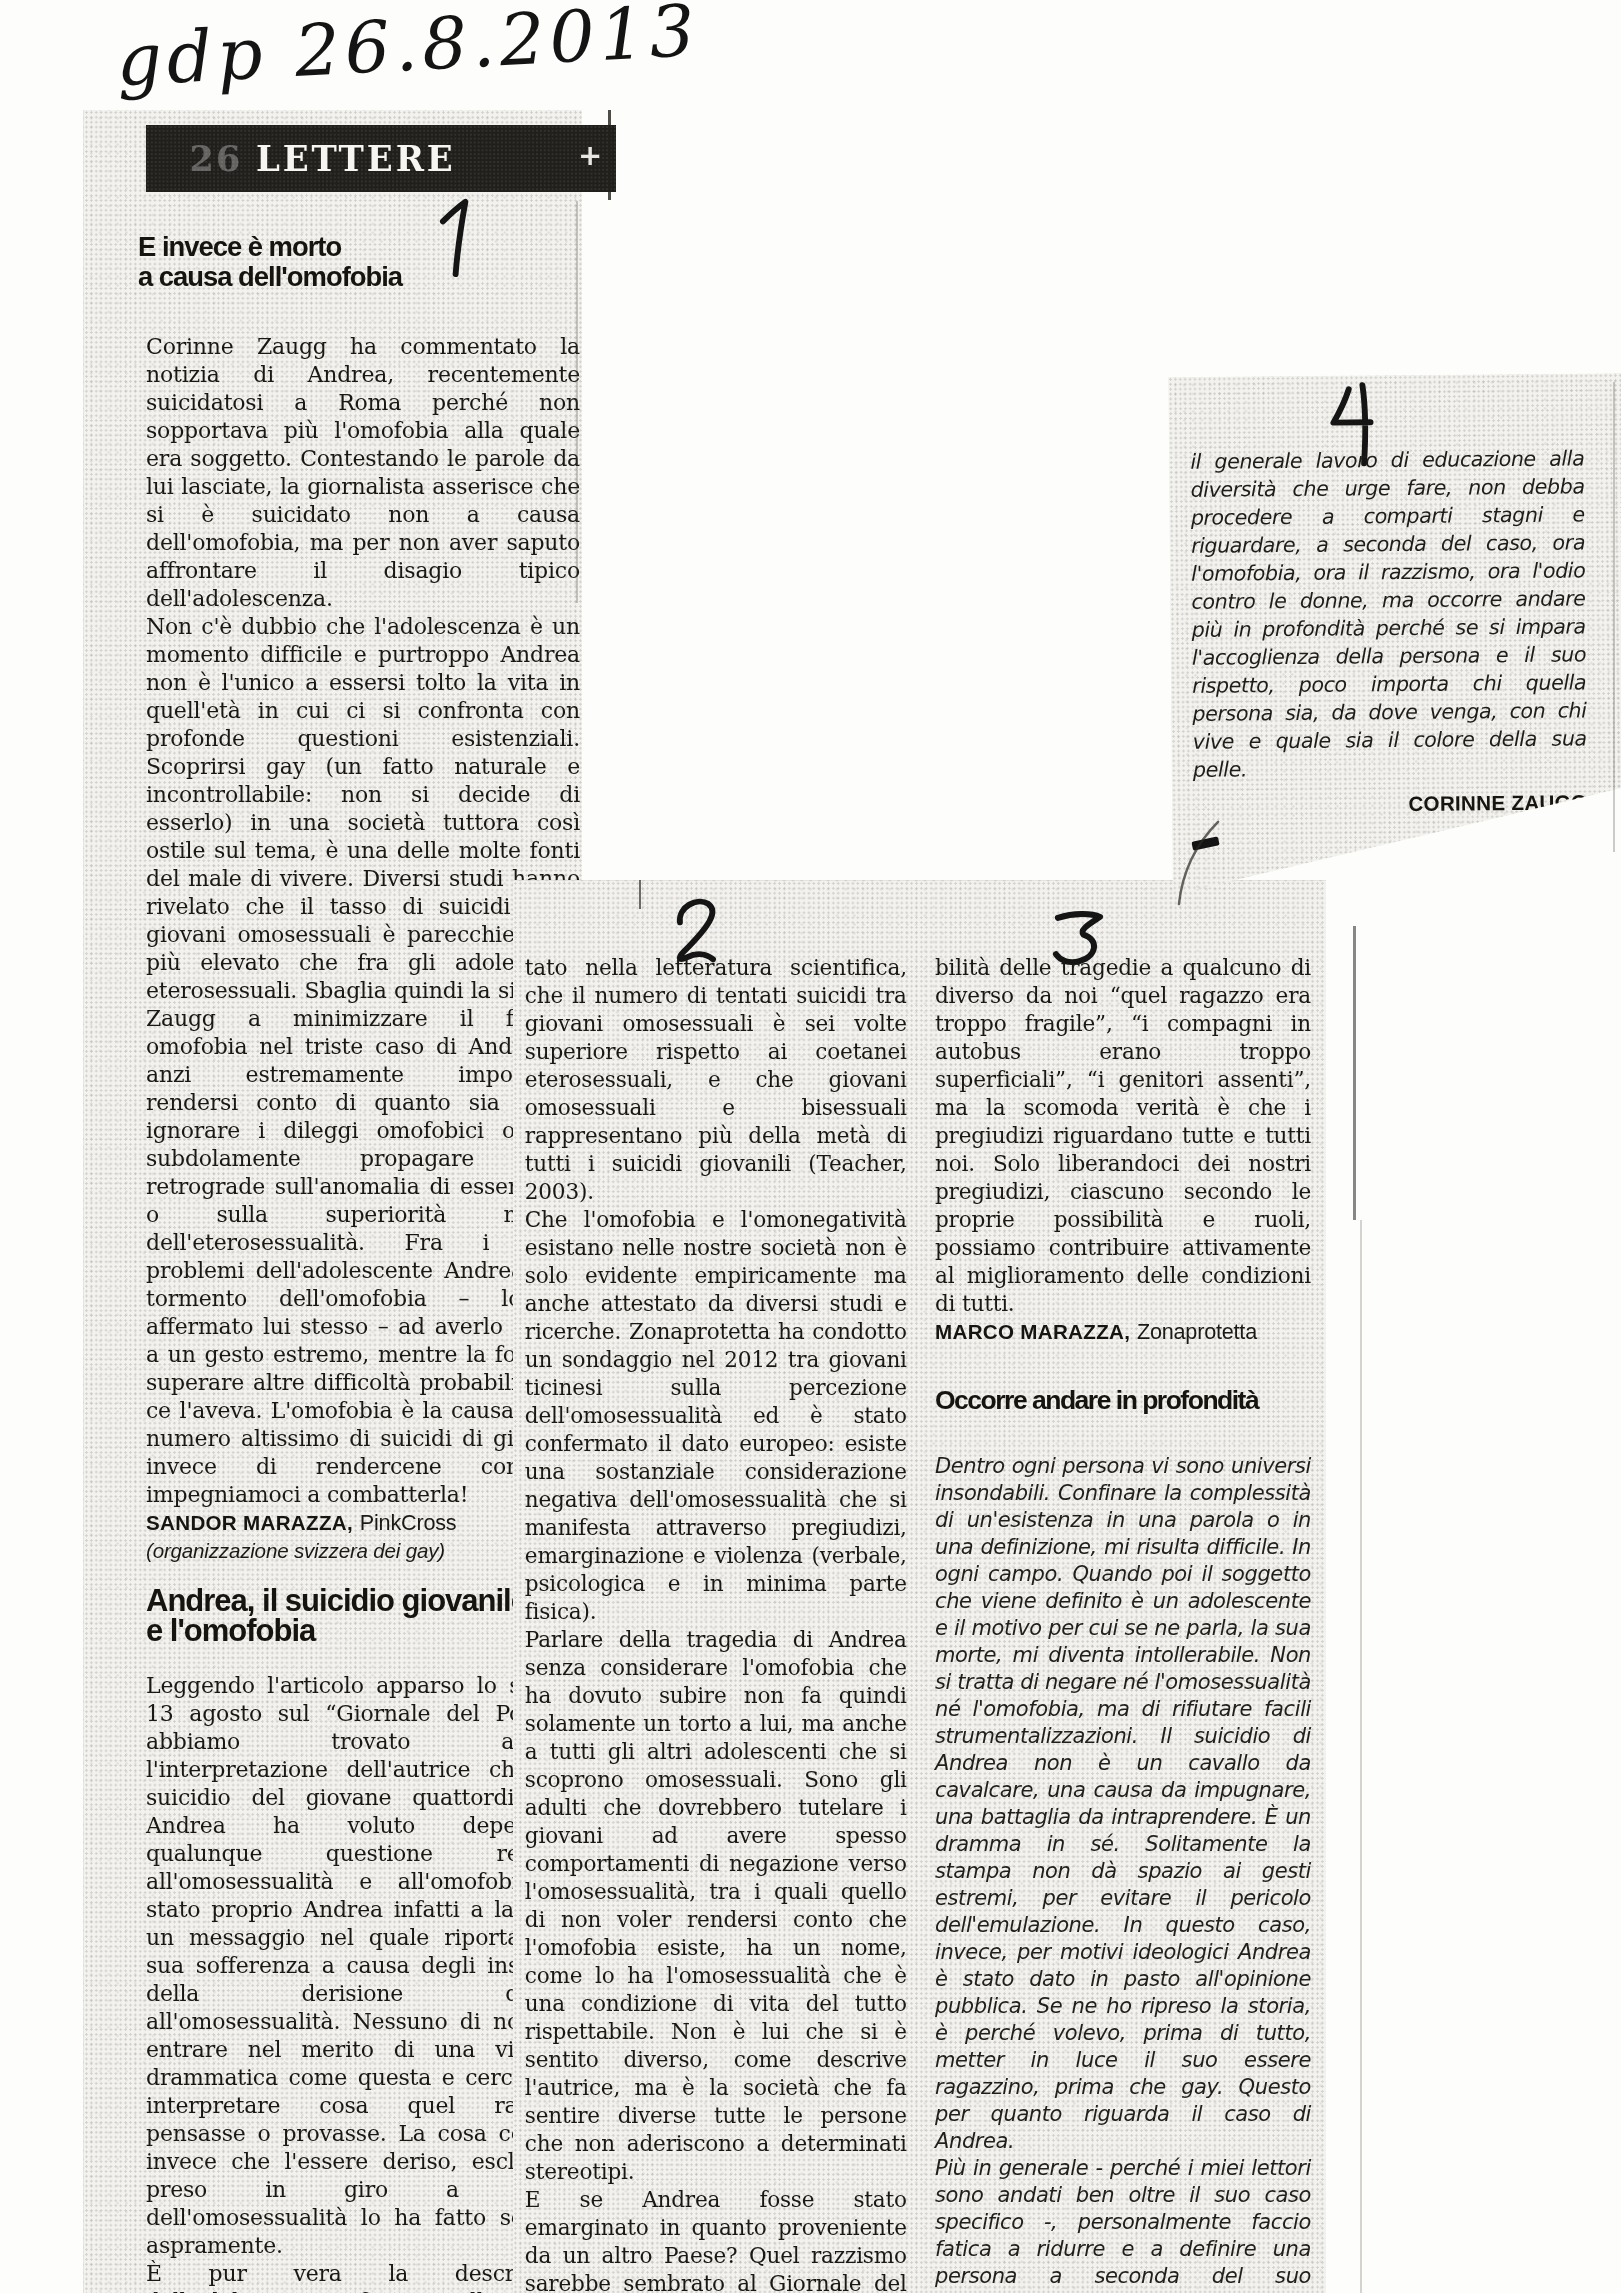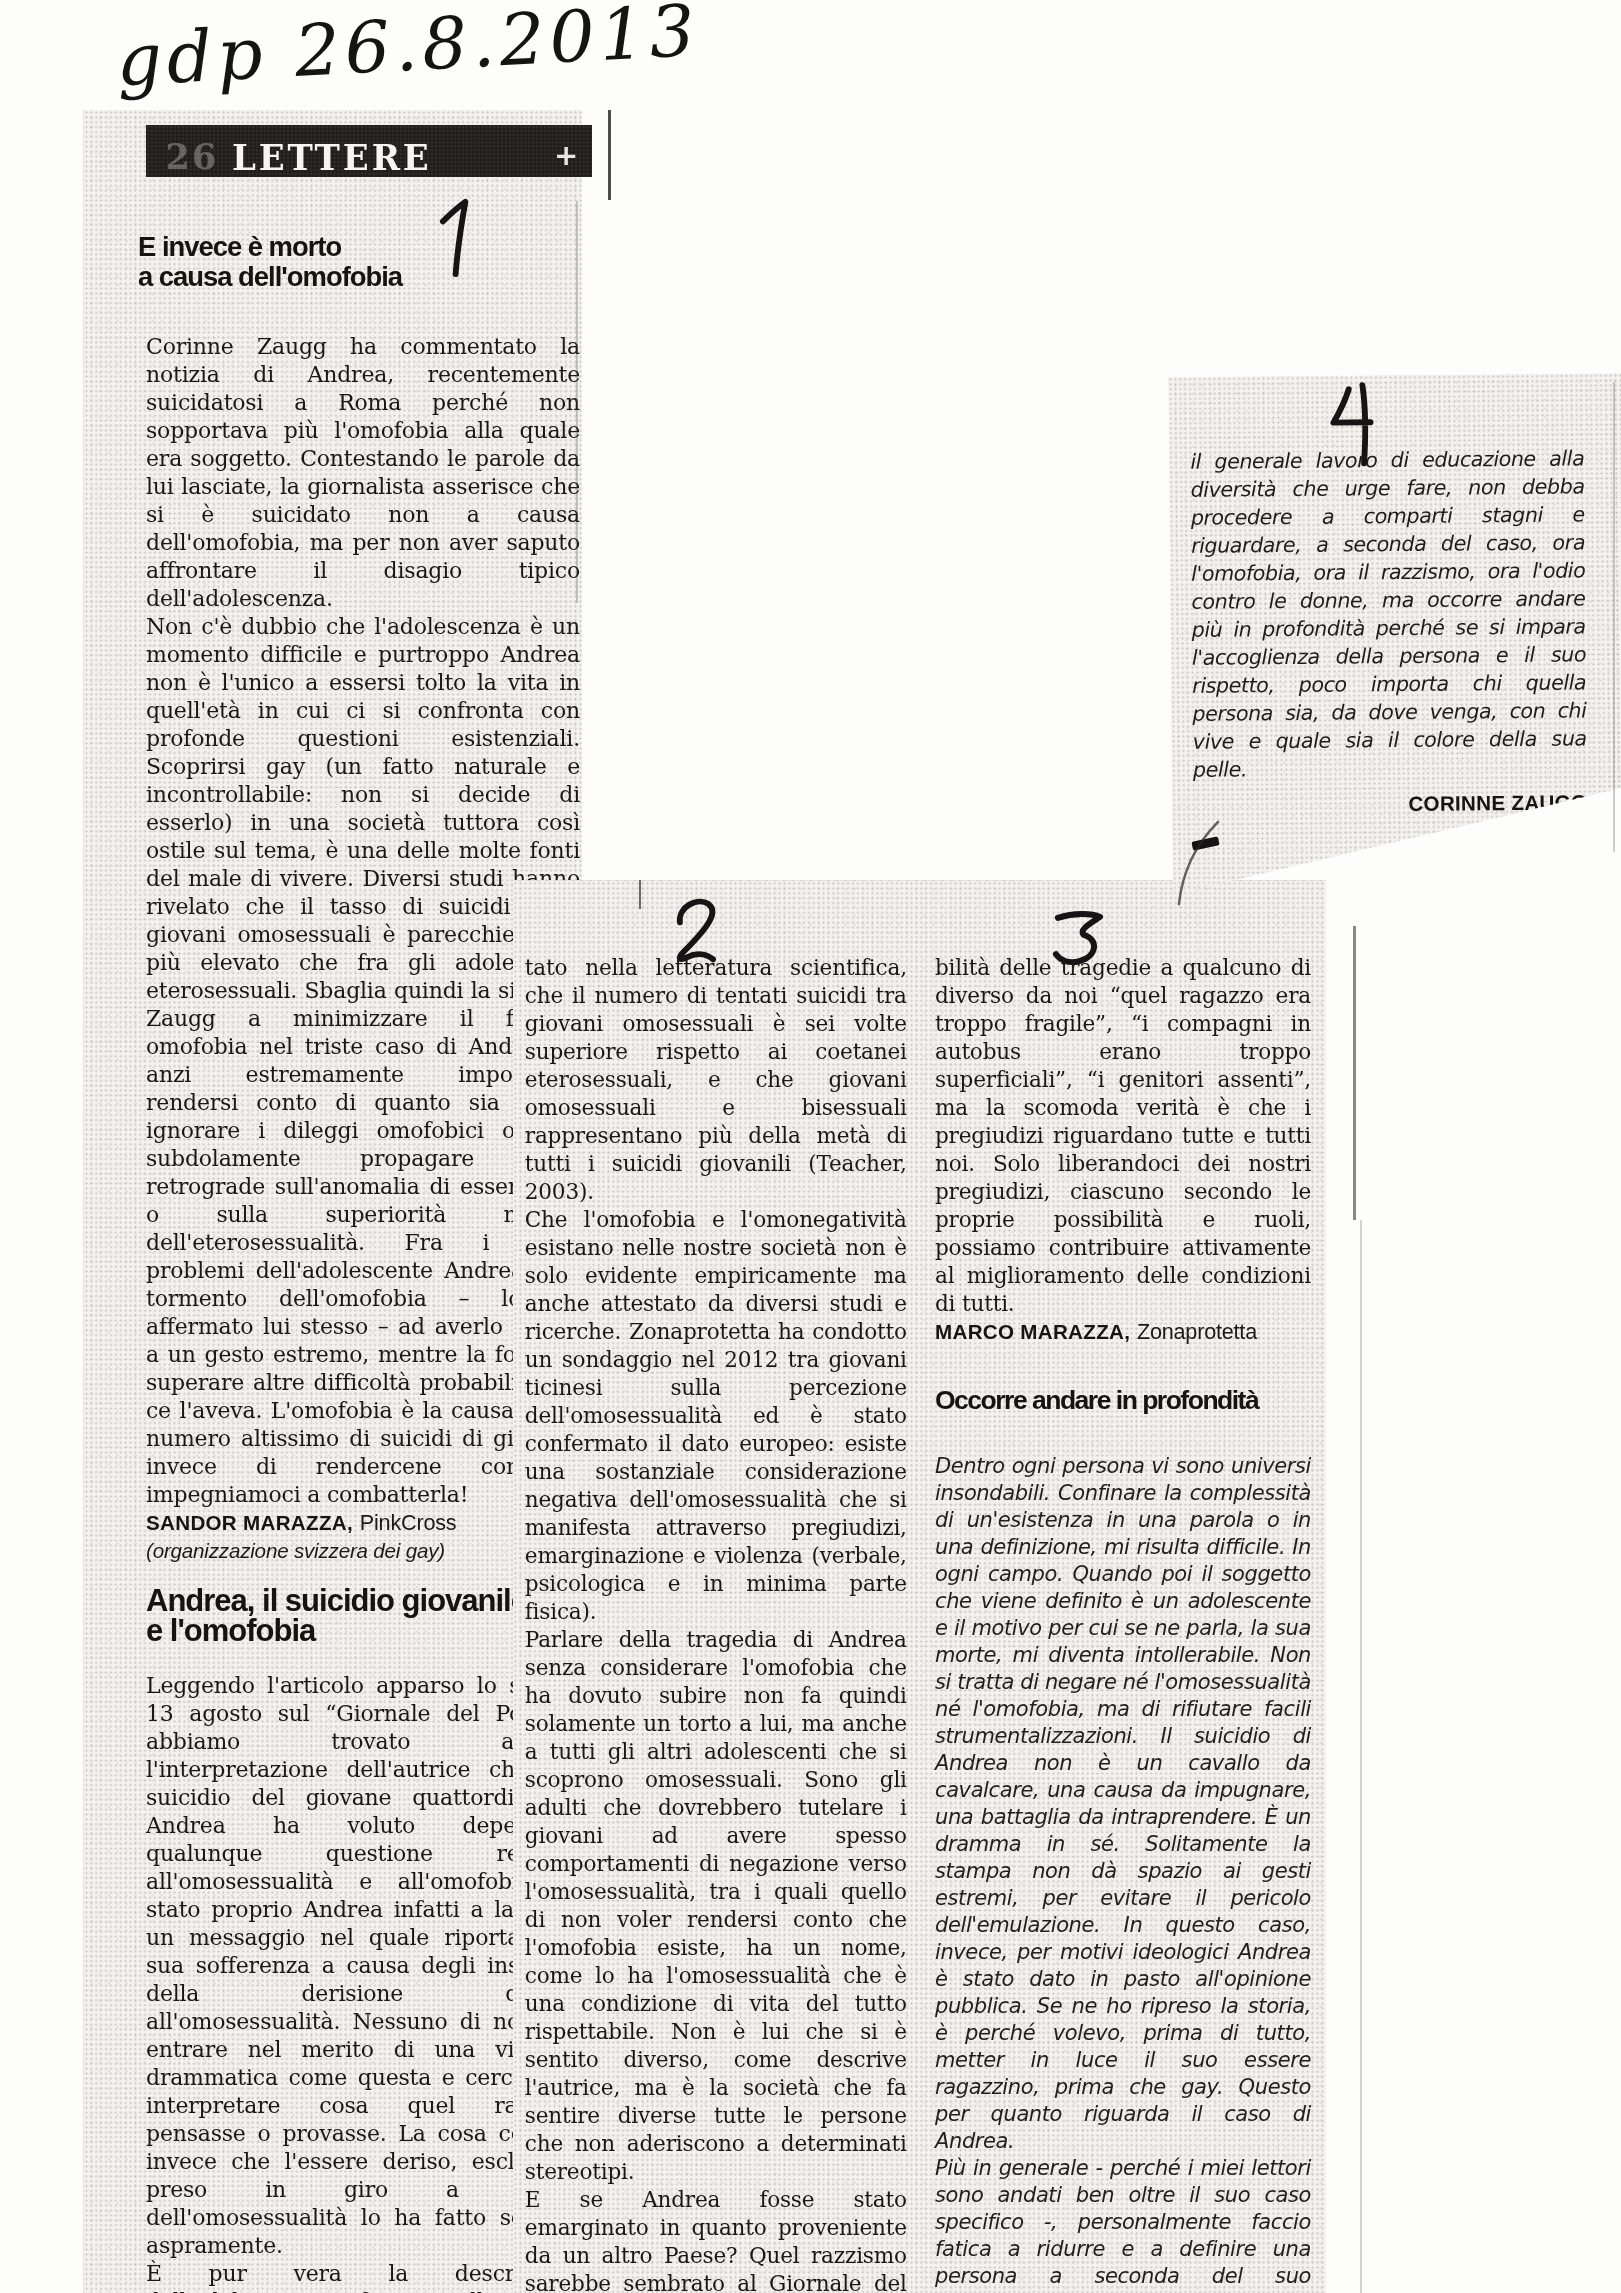--- a/index.html
+++ b/index.html
@@ -21,26 +21,26 @@
   }
   .clip1{left:83px;top:110px;width:498px;height:2184px;border-left:1px solid rgba(0,0,0,0.05);}
   .clip23{left:513px;top:880px;width:813px;height:1413px;overflow:hidden;border-top:1px solid rgba(0,0,0,0.06);}
   .clip4{
     left:1168px;top:377px;width:453px;height:518px;
     clip-path:polygon(0 0,100% 0,100% 80%,0 100%);
     transform:rotate(-0.5deg);transform-origin:top left;
   }
   
   .banner{
-    position:absolute;left:62px;top:14.7px;width:446px;height:52px;
+    position:absolute;left:62px;top:14.7px;width:446px;height:67px;
     background:#211f1c;
     background-image:radial-gradient(rgba(255,255,255,0.08) 1px, rgba(0,0,0,0) 1.3px);
     background-size:3.9px 3.9px;
-    display:flex;align-items:flex-end;
-    font-family:"DejaVu Serif",serif;font-weight:bold;
+    display:flex;align-items:center;
+    font-family:"DejaVu Serif",serif;font-weight:bold;padding-left:24px;
   }
   .banner .page-num{color:rgba(255,255,255,0.30);font-size:35px;margin-left:19.6px;letter-spacing:2px;}
   .banner .section{color:#f6f5f2;font-size:34px;letter-spacing:2.9px;margin-left:13.7px;transform:scaleY(1.05);}
   .banner .plus{position:absolute;right:13.7px;top:13.7px;color:#e8e7e3;font-size:29px;font-family:"DejaVu Sans",sans-serif;}
   
   .date-note{
     position:absolute;left:116px;top:5.9px;width:510px;
     font-family:"DejaVu Serif",serif;font-style:italic;font-size:71px;
     color:#141414;transform:rotate(-3deg);letter-spacing:4.9px;white-space:nowrap;
   }

